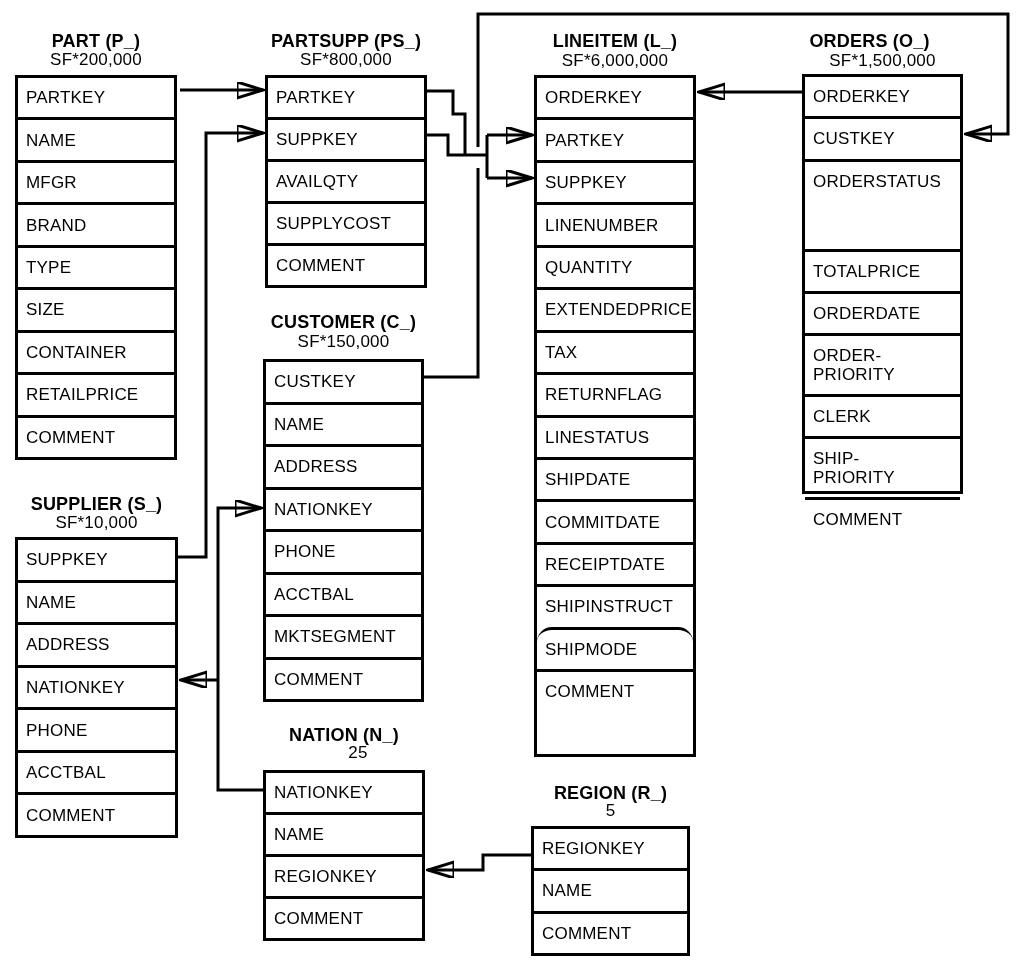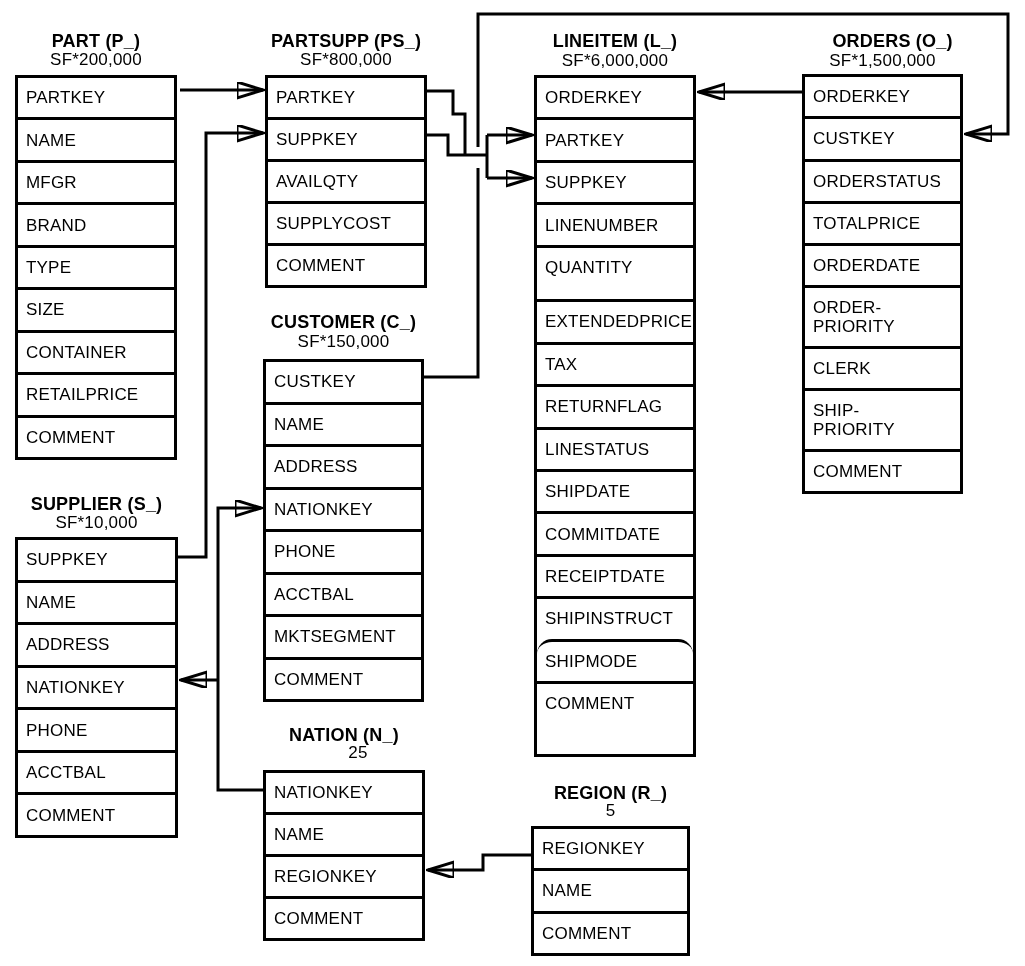--- a/index.html
+++ b/index.html
@@ -89,38 +89,38 @@
       <div class="cell" style="height: 39px;">COMMENT</div>
     </div>
     <div class="tbl-title" style="left: 494px; top: 31px; width: 242px;">LINEITEM (L_)</div>
     <div class="tbl-sub" style="left: 494px; top: 51px; width: 242px;">SF*6,000,000</div>
     <div class="tbl" style="left: 534px; top: 75px; width: 162px; height: 682px;">
       <div class="cell" style="height: 39.4375px;">ORDERKEY</div>
       <div class="cell" style="height: 39.4375px;">PARTKEY</div>
       <div class="cell" style="height: 39.4375px;">SUPPKEY</div>
       <div class="cell" style="height: 39.4375px;">LINENUMBER</div>
       <div class="cell" style="height: 39.4375px;">QUANTITY</div>
-      <div class="cell" style="height: 39.4375px; margin-top: 12px;">EXTENDEDPRICE</div>
+      <div class="cell" style="height: 39.4375px;">EXTENDEDPRICE</div>
       <div class="cell" style="height: 39.4375px;">TAX</div>
       <div class="cell" style="height: 39.4375px;">RETURNFLAG</div>
       <div class="cell" style="height: 39.4375px;">LINESTATUS</div>
       <div class="cell" style="height: 39.4375px;">SHIPDATE</div>
       <div class="cell" style="height: 39.4375px;">COMMITDATE</div>
       <div class="cell" style="height: 39.4375px;">RECEIPTDATE</div>
       <div class="cell" style="height: 39.4375px;">SHIPINSTRUCT</div>
       <div class="cell" style="height: 39.4375px; border-radius: 15px;">SHIPMODE</div>
       <div class="cell" style="height: 39.4375px;">COMMENT</div>
     </div>
-    <div class="tbl-title" style="left: 772px; top: 31px; width: 241px;">ORDERS (O_)</div>
+    <div class="tbl-title" style="left: 749px; top: 31px; width: 241px;">ORDERS (O_)</div>
     <div class="tbl-sub" style="left: 762px; top: 51px; width: 241px;">SF*1,500,000</div>
     <div class="tbl" style="left: 802px; top: 74px; width: 161px; height: 420px;">
       <div class="cell" style="height: 39.3px;">ORDERKEY</div>
       <div class="cell" style="height: 39.3px;">CUSTKEY</div>
       <div class="cell" style="height: 39.3px;">ORDERSTATUS</div>
-      <div class="cell" style="height: 39.3px;">TOTALPRICE</div>
+      <div class="cell" style="height: 39.3px; margin-top: 48px;">TOTALPRICE</div>
       <div class="cell" style="height: 39.3px;">ORDERDATE</div>
       <div class="cell" style="height: 57.5px;">ORDER-
 PRIORITY</div>
       <div class="cell" style="height: 39.3px;">CLERK</div>
       <div class="cell" style="height: 57.5px;">SHIP-
 PRIORITY</div>
       <div class="cell" style="height: 39.3px;">COMMENT</div>
     </div>
     <div class="tbl-title" style="left: 223px; top: 312px; width: 241px;">CUSTOMER (C_)</div>
     <div class="tbl-sub" style="left: 223px; top: 332px; width: 241px;">SF*150,000</div>

